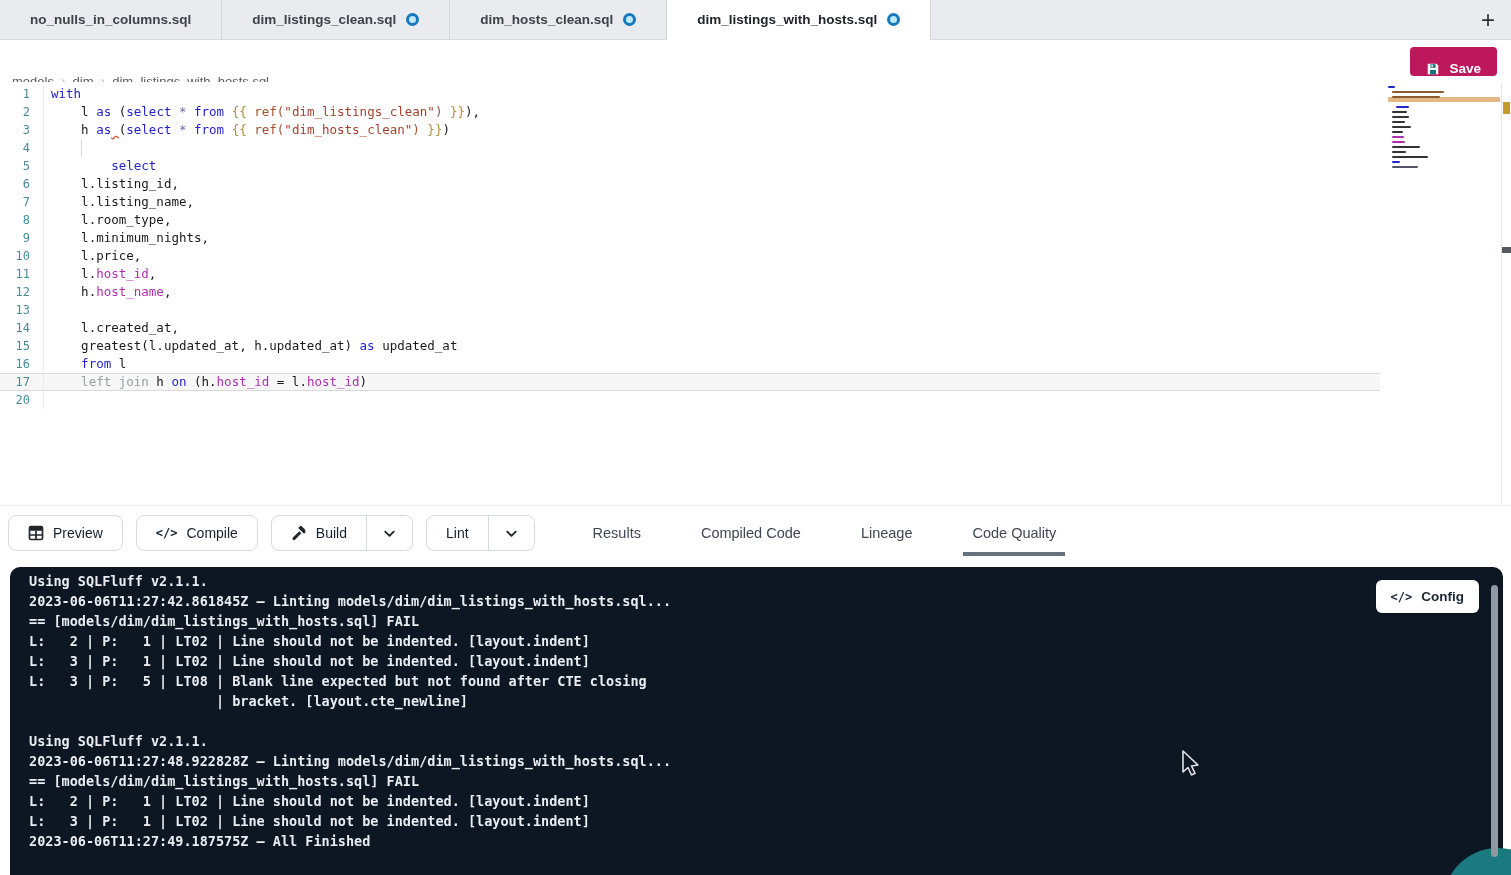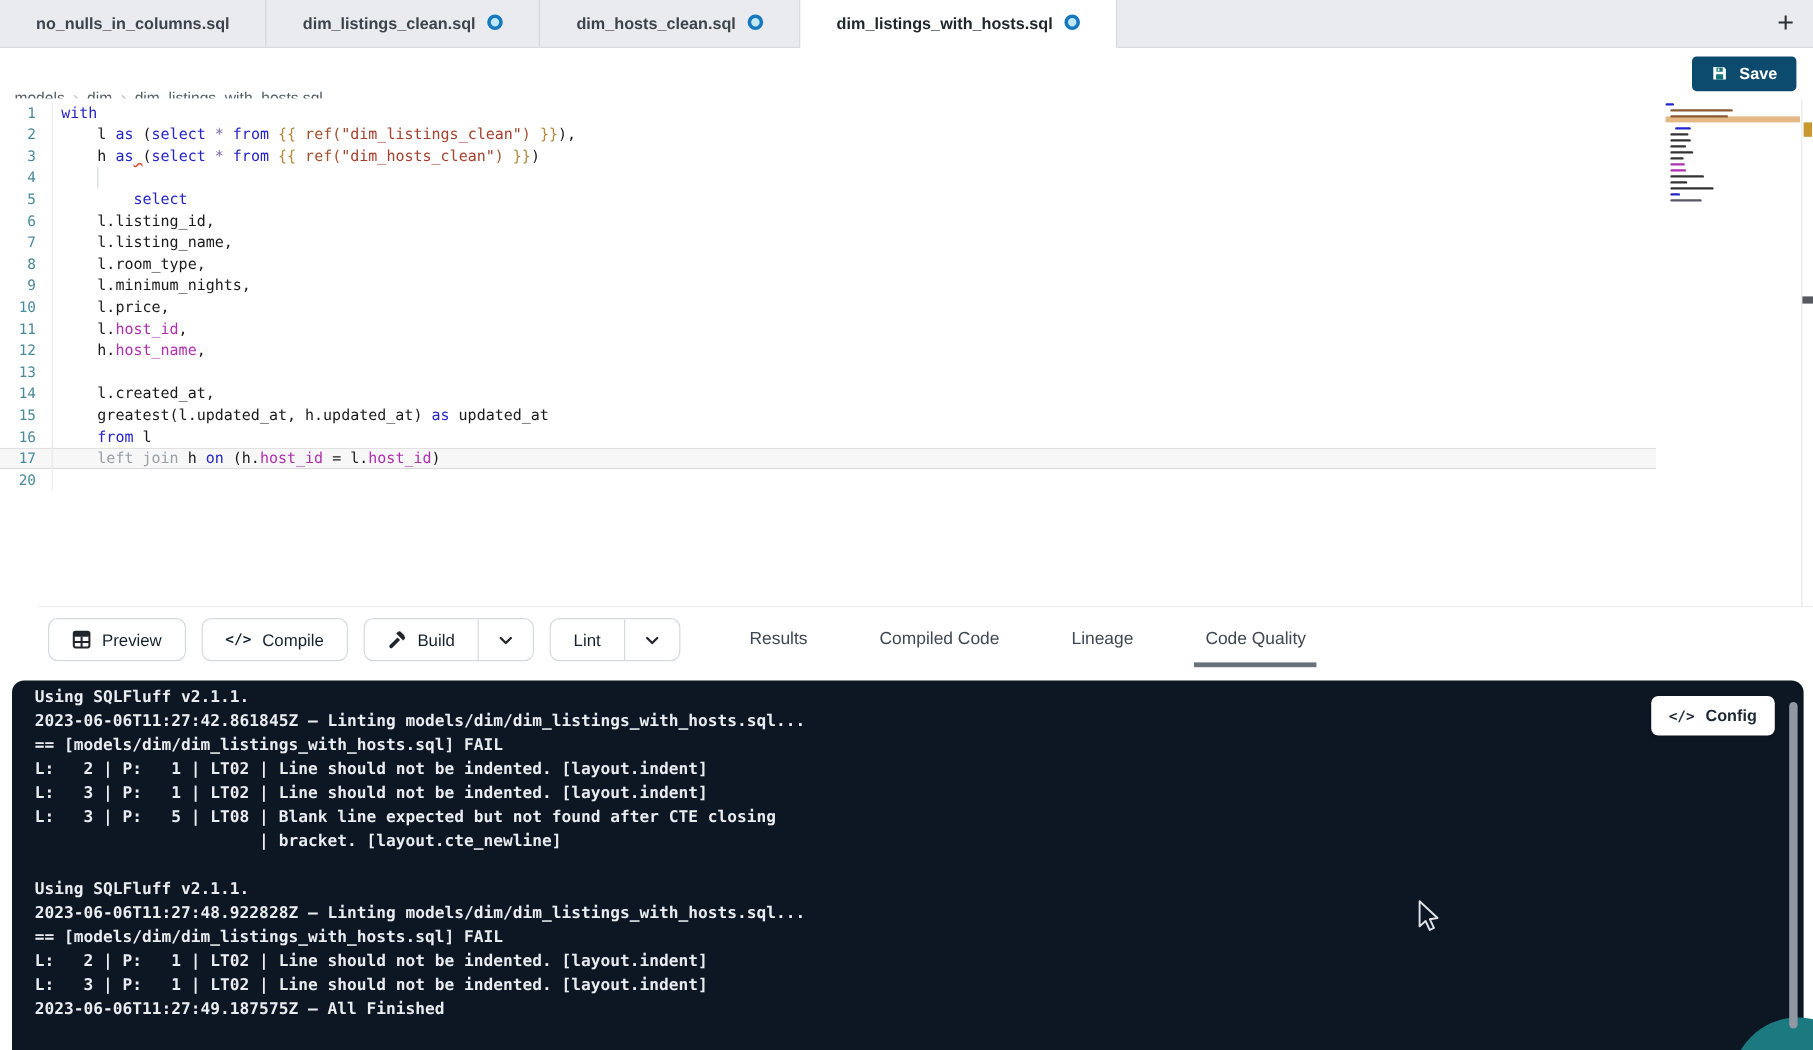--- a/index.html
+++ b/index.html
@@ -4,36 +4,36 @@
 <style>
   * { margin:0; padding:0; box-sizing:border-box; }
   html,body { width:1511px; height:875px; }
   body {
     position:relative; overflow:hidden; background:#fff;
     font-family:"Liberation Sans", sans-serif; color:#21262b;
   }
   
   .tabbar { height:40px; background:#e9ebee; display:flex; align-items:stretch;
             border-bottom:1px solid #d8dbde; }
-  .tab { display:flex; align-items:flex-start; justify-content:center; gap:10px;
-         padding:12px 30px; border-right:1px solid #d4d7da; font-size:13.5px;
+  .tab { display:flex; align-items:center; justify-content:center; gap:10px;
+         padding:0 30px; border-right:1px solid #d4d7da; font-size:13.5px;
          font-weight:600; color:#3c434a; cursor:default; white-space:nowrap; }
   .tab.active { background:#fff; color:#21262b; margin-bottom:-1px; border-bottom:1px solid #fff; }
   .dirty-dot { width:13px; height:13px; border-radius:50%; border:3.5px solid #1878be;
                background:#bfe9f7; flex:0 0 auto; }
   .newtab { margin-left:auto; width:46px; display:flex; align-items:center;
             justify-content:center; font-size:24px; font-weight:400; color:#2b3137; }
   
   .pathbar { height:42px; background:#fff; display:flex; align-items:center;
              padding:0 14px 0 12px; }
   .crumbs { display:flex; align-items:flex-end; gap:7px; font-size:13px; color:#565d64;margin-top:40px; }
   .crumb-sep { color:#b7bdc3; font-size:14px; }
   .save-btn { margin-left:auto; height:29px; padding:0 16px; border:none; border-radius:4px;
-              background:#0c4a6e; color:#fff; font-size:13.5px; font-weight:600;
-              display:flex; align-items:center; gap:9px; cursor:pointer;
+              background:#be185d; color:#fff; font-size:13.5px; font-weight:600;
+              display:flex; align-items:flex-end; gap:9px; cursor:pointer;
               font-family:"Liberation Sans", sans-serif; }
   
   .editor { position:relative; height:423px; background:#fff; padding-top:3px; }
   .cm-row { display:flex; height:18px; line-height:18px;
             font-family:"DejaVu Sans Mono", monospace; font-size:12.5px; }
   .cm-row.active { width:1380px; background:#f7f7f7;
                    box-shadow: inset 0 1px 0 #d9d9d9, inset 0 -1px 0 #d9d9d9; }
   .gutter-num { flex:0 0 44px; text-align:right; padding-right:13px; color:#4a8b9a;
                 font-size:12px; border-right:1px solid #e8eaec; }
   .code-text { padding-left:7px; white-space:pre; position:relative; }
@@ -53,21 +53,21 @@
   .minimap { position:absolute; top:4px; right:49px; width:74px; }
   .mm-row { height:2px; margin-bottom:3px; border-radius:1px; }
   .lint-bar { position:absolute; top:15px; right:11px; width:112px; height:5px;
               background:#e0b077; opacity:.9; }
   .scroll-strip { position:absolute; top:0; right:0; bottom:0; width:10px;
                   border-left:1px solid #e6e8ea; background:#fff; }
   .mark-warn { position:absolute; top:20px; left:1px; right:1px; height:12px; background:#c8992e; }
   .mark-dark { position:absolute; top:165px; left:0; right:0; height:6px; background:#555a61; }
   
   .toolbar { height:55px; display:flex; align-items:center; padding-left:8px;
-             border-top:1px solid #ededef; background:#fff;margin-left:32px; }
+             border-top:1px solid #ededef; background:#fff; }
   .btn-group { display:flex; align-items:center; gap:13px; }
   .tbtn { display:flex; align-items:center; height:36px; border:1px solid #d7dadd;
           border-radius:8px; background:#fff; font-size:14px; color:#14222e;
           font-family:"Liberation Sans", sans-serif; cursor:pointer; overflow:hidden; }
   .tbtn .seg { display:flex; align-items:center; gap:9px; padding:0 19px; height:100%; }
   .tbtn .seg.chev { border-left:1px solid #d7dadd; padding:0 15px; }
   .icon-code { font-family:"DejaVu Sans Mono", monospace; font-weight:700; font-size:12px; }
   .ptabs { display:flex; gap:60px; margin-left:58px; }
   .ptab { position:relative; font-size:14.5px; color:#3e4752; font-weight:500; cursor:pointer; }
   .ptab.active::after { content:""; position:absolute; left:-9px; right:-9px; bottom:-15px;

